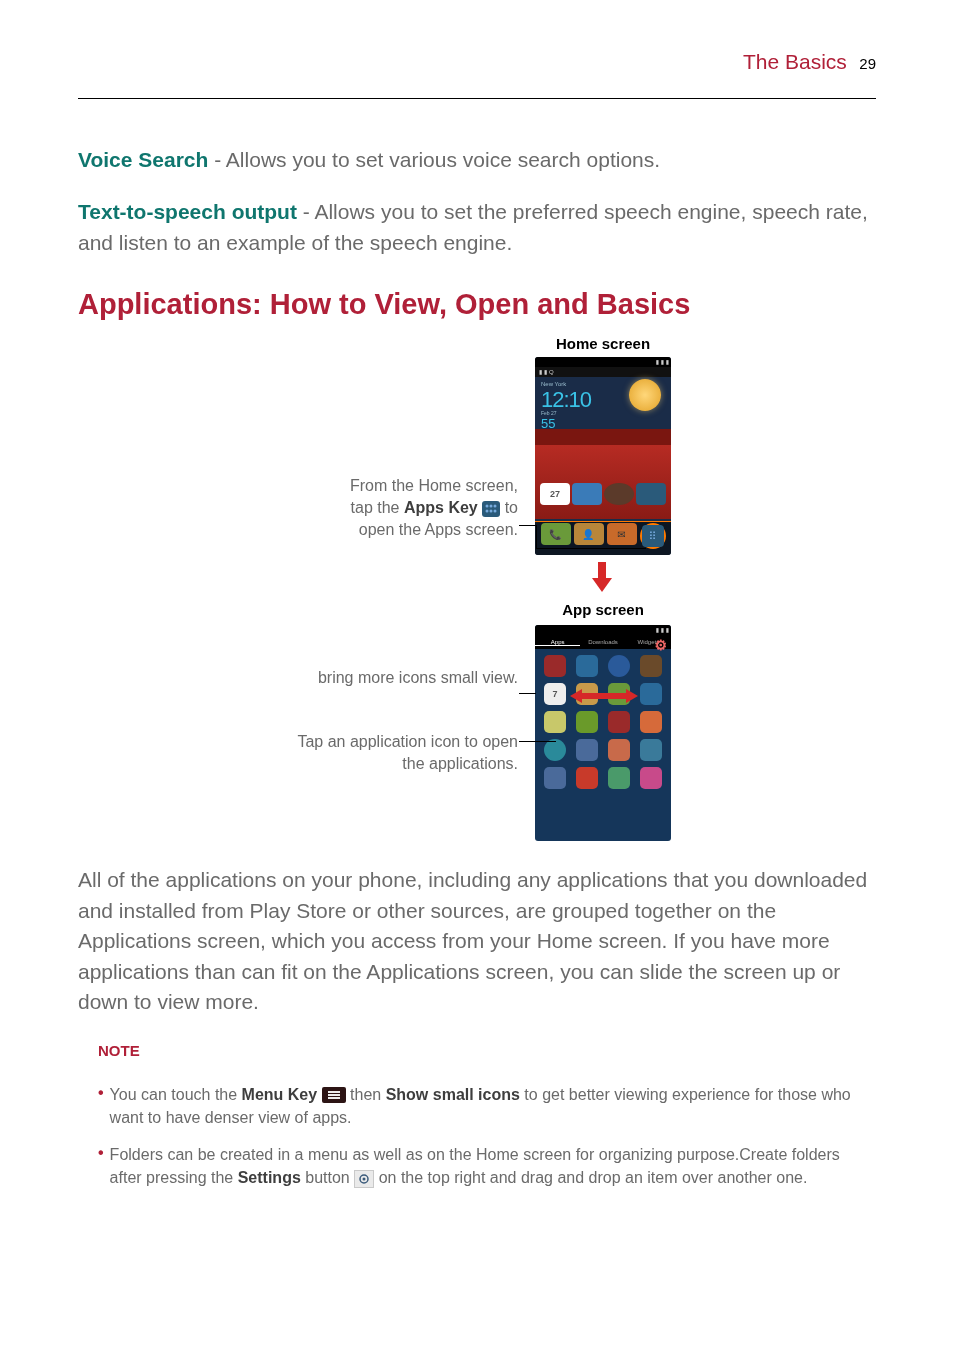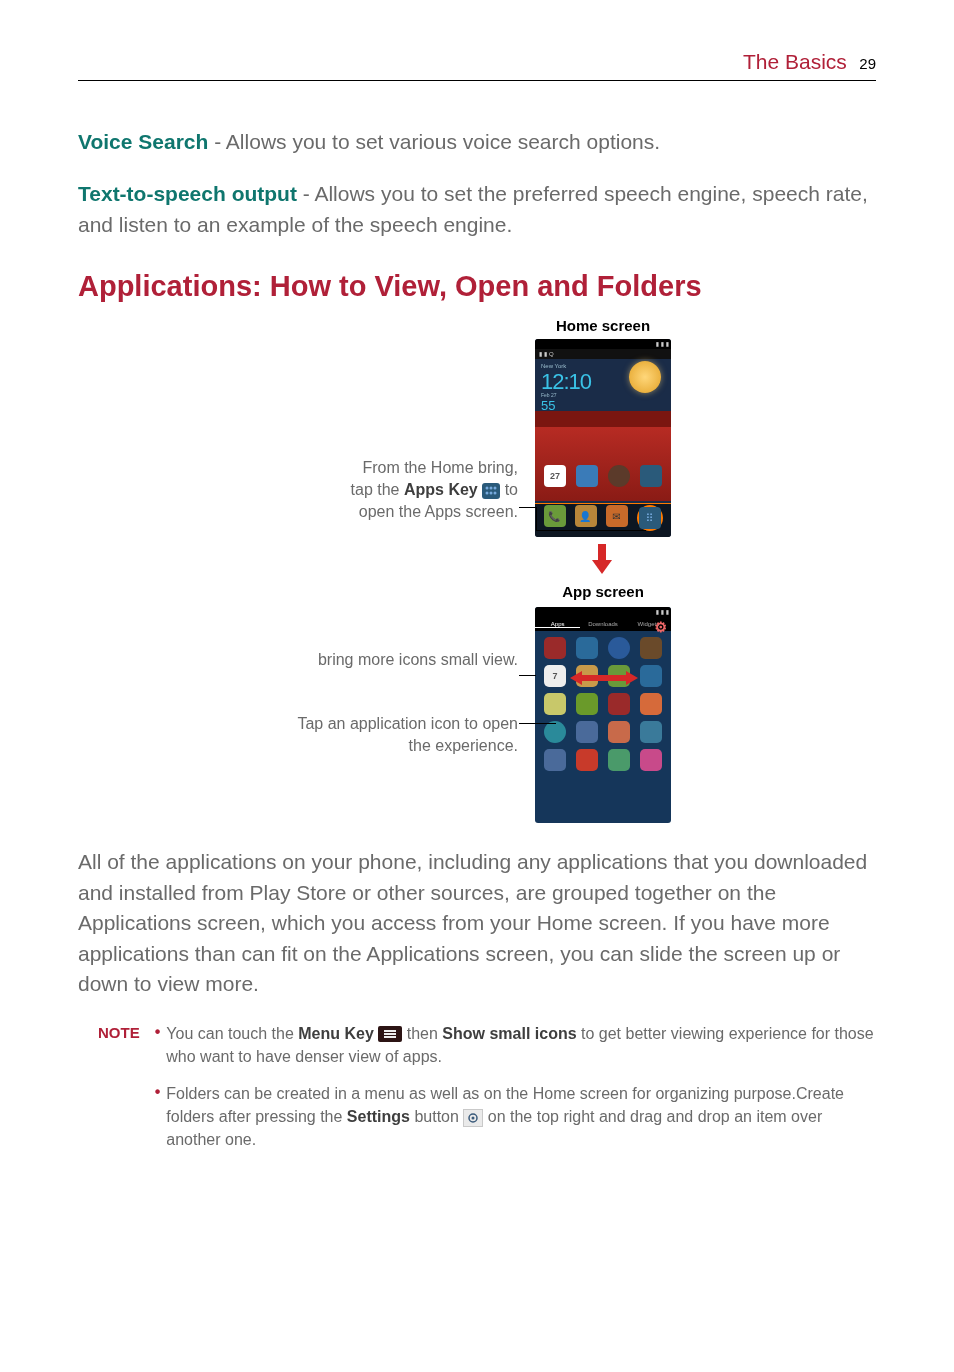--- a/index.html
+++ b/index.html
@@ -10,21 +10,21 @@
     background: #fff;
     color: #555;
     position: relative;
   }
   .page {
     padding: 50px 78px 40px 78px;
   }
   .header {
     border-bottom: 1.5px solid #000;
     text-align: right;
-    padding-bottom: 6px;
+    padding-bottom: 24px;
     margin-bottom: 46px;
   }
   .header-title {
     color: #b02038;
     font-size: 21px;
     font-weight: 400;
   }
   .page-num {
     color: #000;
     font-size: 15px;
@@ -114,21 +114,21 @@
     background:#7a1610;
   }
   .icon-row {
     position: absolute;
     left: 0; right: 0;
     display: flex;
     justify-content: space-around;
     padding: 0 4px;
   }
   .sq-icon {
-    width: 22px; height: 22px; border-radius: 4px;
+    width: 30px; height: 22px; border-radius: 4px;
     background: #fff;
     display: flex; align-items: center; justify-content: center;
     font-size: 10px;
     color: #333;
   }
   .apps-key-highlight {
     width: 26px; height: 26px; border: 2px solid #ff7a00; border-radius: 50%;
     display:flex;align-items:center;justify-content:center;
   }
   .apps-screenshot {
@@ -165,23 +165,24 @@
   .red-arrow-down {
     position: absolute;
     text-align: center;
   }
   .red-arrow-down svg { display: block; }
   .red-double-arrow {
     position: absolute;
   }
   .note-block {
     display: flex;
-    gap: 15px;
+    gap: 24px;
     margin-top: 14px;
     margin-left: 20px;
+    flex-direction: column;
   }
   .note-label {
     color: #b02038;
     font-size: 15px;
     font-weight: 700;
     flex-shrink: 0;
     padding-top: 2px;
   }
   .note-items {
     font-size: 16px;
@@ -222,21 +223,21 @@
   </div>
 
   <p class="body-text">
     <span class="bold-dark">Voice Search</span><span> - Allows you to set various voice search options.</span>
   </p>
 
   <p class="body-text">
     <span class="bold-dark">Text-to-speech output</span><span> - Allows you to set the preferred speech engine, speech rate, and listen to an example of the speech engine.</span>
   </p>
 
-  <h2 class="h2">Applications: How to View, Open and Folders</h2>
+  <h2 class="h2">Applications: How to View, Open and Basics</h2>
 
   <div class="figure-zone">
 
     <div class="fig-label" style="left:450px; top:0;">Home screen</div>
 
     <div class="screenshot" style="left:457px; top:22px;">
       <div class="statusbar">▮ ▮ ▮</div>
       <div style="height:10px;background:#111;font-size:6px;color:#ccc;padding:1px 4px;">▮ ▮ Q</div>
       <div class="home-widget">
         <div style="font-size:6px;color:#9bc;">New York</div>
@@ -257,21 +258,21 @@
         <div class="sq-icon" style="background:#6a9a3a;">📞</div>
         <div class="sq-icon" style="background:#b8863a;">👤</div>
         <div class="sq-icon" style="background:#c86a2a;">✉</div>
         <div class="apps-key-highlight">
           <div class="sq-icon" style="background:#2a5a7a;color:#7ad;font-size:11px;">⠿</div>
         </div>
       </div>
     </div>
 
     <div class="callout" style="left:190px; top:140px; width:250px;">
-      <div>From the Home bring,</div>
+      <div>From the Home screen,</div>
       <div>
         <span>tap the </span><span style="color:#3e3e3e;font-weight:600;">Apps Key</span>
         <span class="inline-icon" style="width:18px;height:16px;background:#2a5a7a;border-radius:3px;"><svg width="18" height="16">
               <g fill="#7ad">
                 <circle cx="5" cy="5" r="1.5"></circle>
                 <circle cx="9" cy="5" r="1.5"></circle>
                 <circle cx="13" cy="5" r="1.5"></circle>
                 <circle cx="5" cy="10" r="1.5"></circle>
                 <circle cx="9" cy="10" r="1.5"></circle>
                 <circle cx="13" cy="10" r="1.5"></circle>
@@ -334,21 +335,21 @@
         </svg>
     </div>
 
     <div class="callout" style="left:190px; top:332px; width:250px;">
       <div>bring more icons small view.</div>
     </div>
     <div class="callout-line" style="left:441px;top:358px;width:17px;"></div>
 
     <div class="callout" style="left:190px; top:396px; width:250px;">
       <div>Tap an application icon to open</div>
-      <div>the experience.</div>
+      <div>the applications.</div>
     </div>
     <div class="callout-line" style="left:441px;top:406px;width:37px;"></div>
 
   </div>
 
   <p class="body-text" style="margin-top:-30px;">All of the applications on your phone, including any applications that you downloaded and installed from Play Store or other sources, are grouped together on the Applications screen, which you access from your Home screen. If you have more applications than can fit on the Applications screen, you can slide the screen up or down to view more.</p>
 
   <div class="note-block">
     <div class="note-label">NOTE</div>
     <div class="note-items">

